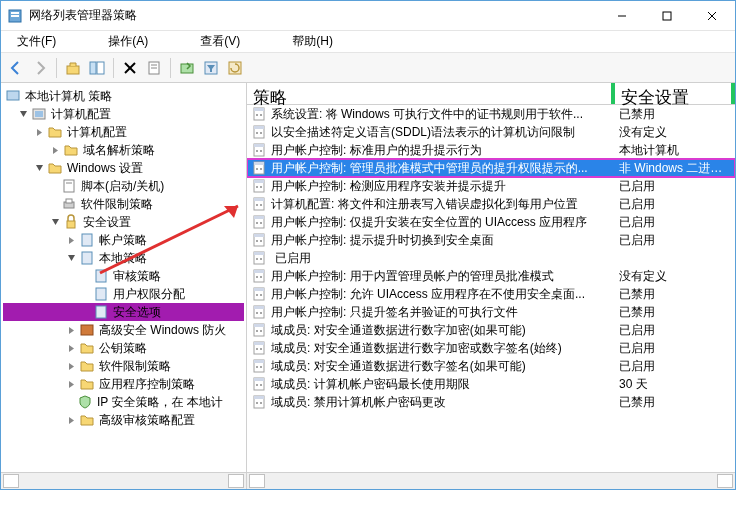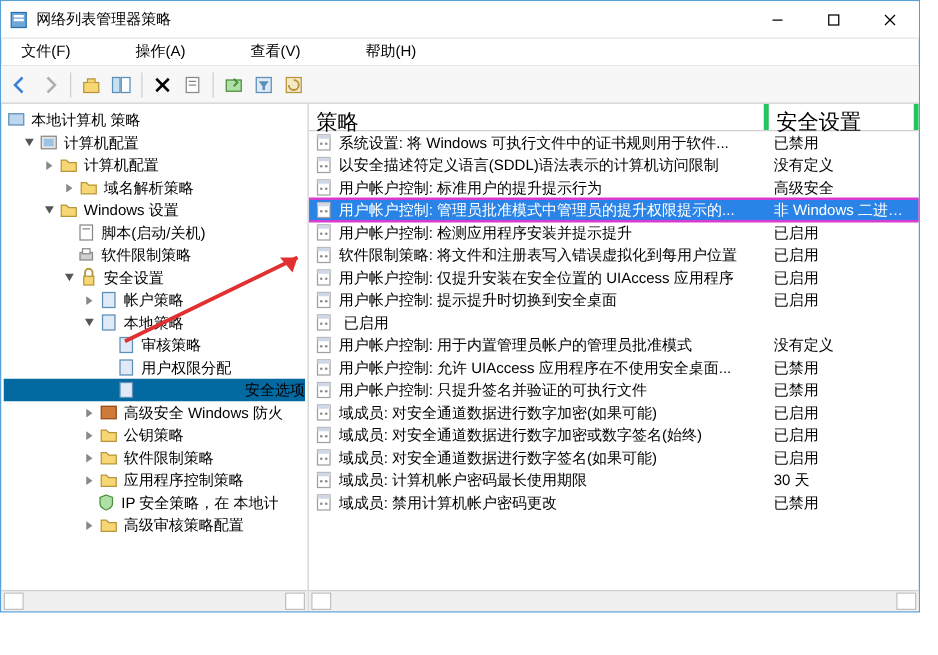--- a/index.html
+++ b/index.html
@@ -57,21 +57,21 @@
     flex: 1; overflow-y: auto; padding: 4px 2px; font-size: 12px;
   }
   .tree-row {
     display: flex; align-items: center; height: 18px; padding-left: 4px;
     white-space: nowrap;
   }
   .tree-row .twist { width: 12px; height: 12px; margin-right: 2px; display: inline-flex; align-items: center; justify-content: center; }
   .tree-row .twist svg { width: 9px; height: 9px; }
   .tree-row .ticon { width: 16px; height: 16px; margin-right: 4px; display:inline-flex; align-items:center; justify-content:center; }
   .tree-row .tlabel { color: #000; }
-  .tree-row.sel { background: #0369a1; justify-content: space-between; }
+  .tree-row.sel { background: #a21caf; }
 
   .list-pane {
     flex: 1; display: flex; flex-direction: column; overflow: hidden;
   }
   .list-header {
     height: 22px; display: flex; border-bottom: 1px solid #d0d0d0; background: #fff;
   }
   .list-header .col {
     font-size: 17px; padding: 3px 6px; border-right: 4px solid #22c55e; 
   }
@@ -471,21 +471,21 @@
           <div class="list-row">
             <span class="ricon">
               <svg viewBox="0 0 16 16">
                 <rect x="3" y="2" width="10" height="12" fill="#fff" stroke="#a0a0a0"></rect>
                 <rect x="3" y="2" width="10" height="3" fill="#d0d8e8"></rect>
                 <circle cx="6" cy="9" r="1" fill="#888"></circle>
                 <circle cx="10" cy="9" r="1" fill="#888"></circle>
               </svg>
             </span>
             <span class="rtxt">用户帐户控制: 标准用户的提升提示行为</span>
-            <span class="rset">高级安全</span>
+            <span class="rset">本地计算机</span>
           </div>
           <div class="list-row highlight">
             <span class="ricon">
               <svg viewBox="0 0 16 16">
                 <rect x="3" y="2" width="10" height="12" fill="#fff" stroke="#a0a0a0"></rect>
                 <rect x="3" y="2" width="10" height="3" fill="#d0d8e8"></rect>
                 <circle cx="6" cy="9" r="1" fill="#888"></circle>
                 <circle cx="10" cy="9" r="1" fill="#888"></circle>
               </svg>
             </span>
@@ -506,21 +506,21 @@
           </div>
           <div class="list-row">
             <span class="ricon">
               <svg viewBox="0 0 16 16">
                 <rect x="3" y="2" width="10" height="12" fill="#fff" stroke="#a0a0a0"></rect>
                 <rect x="3" y="2" width="10" height="3" fill="#d0d8e8"></rect>
                 <circle cx="6" cy="9" r="1" fill="#888"></circle>
                 <circle cx="10" cy="9" r="1" fill="#888"></circle>
               </svg>
             </span>
-            <span class="rtxt">软件限制策略: 将文件和注册表写入错误虚拟化到每用户位置</span>
+            <span class="rtxt">计算机配置: 将文件和注册表写入错误虚拟化到每用户位置</span>
             <span class="rset">已启用</span>
           </div>
           <div class="list-row">
             <span class="ricon">
               <svg viewBox="0 0 16 16">
                 <rect x="3" y="2" width="10" height="12" fill="#fff" stroke="#a0a0a0"></rect>
                 <rect x="3" y="2" width="10" height="3" fill="#d0d8e8"></rect>
                 <circle cx="6" cy="9" r="1" fill="#888"></circle>
                 <circle cx="10" cy="9" r="1" fill="#888"></circle>
               </svg>

